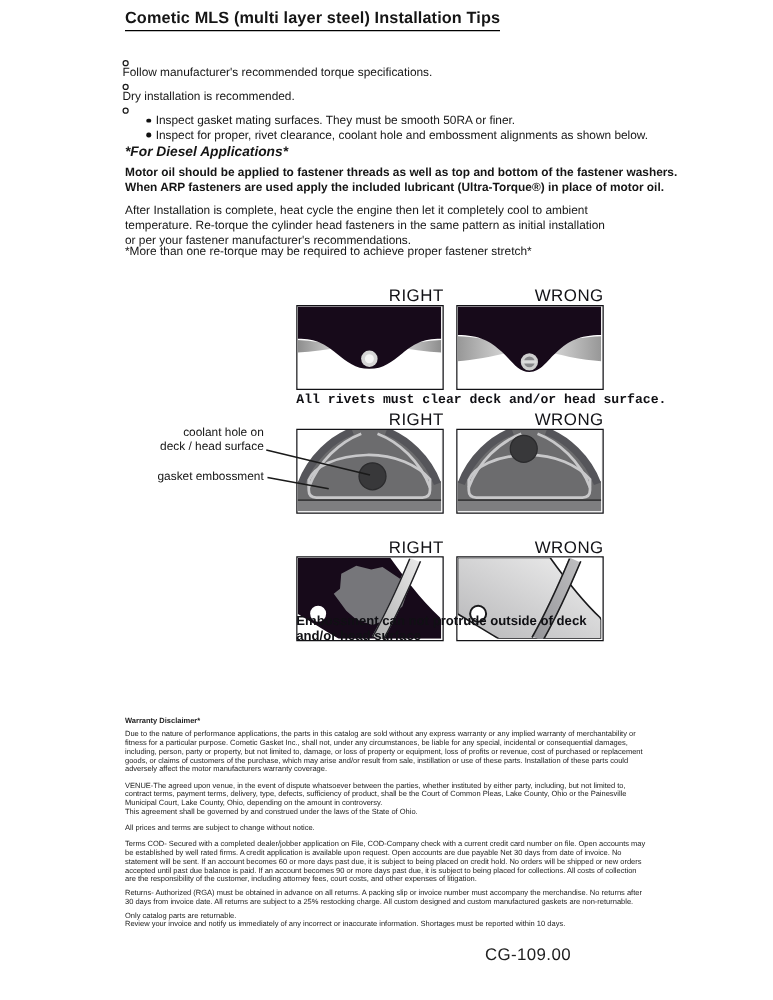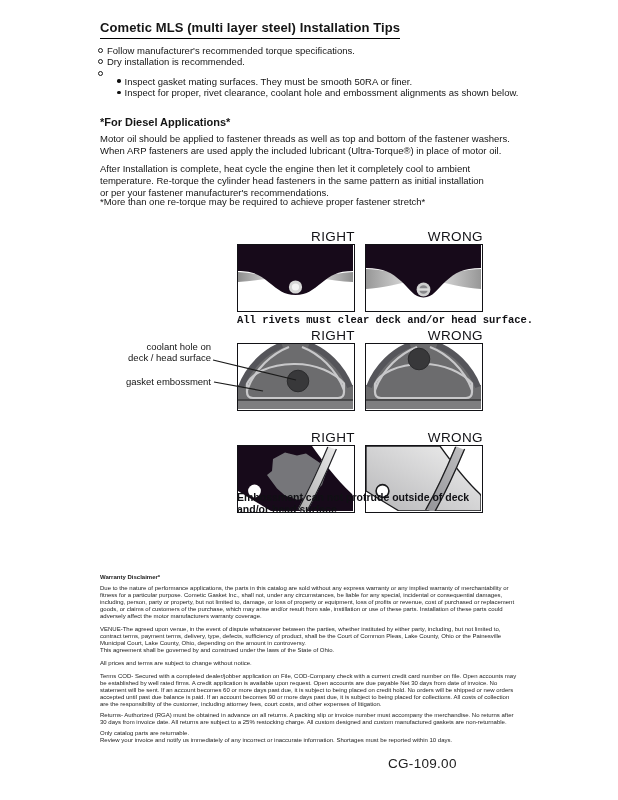--- a/index.html
+++ b/index.html
@@ -11,33 +11,33 @@
   }
   *{margin:0;padding:0;box-sizing:border-box;}
   html,body{background:#e8e8e8;}
   .page{
     position:relative;width:618px;height:800px;background:#ffffff;
     font-family:"Liberation Sans",sans-serif;color:var(--text-ink);
     margin:0 auto;overflow:hidden;
   }
   .abs{position:absolute;}
   .doc-title{
-    left:100px;top:20px;font-size:13px;font-weight:bold;
+    left:100px;top:6px;font-size:13px;font-weight:bold;
     border-bottom:1.5px solid #000;padding-bottom:3px;letter-spacing:.1px;
   }
   .bullets{left:98px;top:45px;width:470px;font-size:9.5px;line-height:11.4px;}
-  .b-row{display:flex;align-items:flex-start;}
+  .b-row{display:flex;align-items:flex-start;flex-direction:column;}
   .b-mark{width:5px;height:5px;border:1px solid #1a1a1a;border-radius:50%;
     flex:0 0 auto;margin:2.8px 4px 0 0;}
   .sb-row{display:flex;align-items:flex-start;padding-left:19px;text-align:right;}
   .sb-mark{width:3.5px;height:3.5px;background:#111;border-radius:50%;
     flex:0 0 auto;margin:3.6px 4px 0 0;}
-  .section-head{left:100px;top:116px;font-size:11px;font-weight:bold;}
+  .section-head{left:100px;top:116px;font-size:11px;font-weight:bold;font-style:italic;}
   .para{left:100px;width:460px;font-size:9.5px;line-height:12px;white-space:pre-line;}
-  .para1{top:133px;} .para2{top:163px;} .para-note{top:196px;}
+  .para1{top:133px;font-weight:bold;} .para2{top:163px;} .para-note{top:196px;}
 
   .dg-label{width:118px;text-align:right;font-size:13.5px;letter-spacing:.4px;color:#121216;}
   .dg-box{width:118px;height:68px;border:1.6px solid #121216;background:#fff;overflow:hidden;}
   .dg-box svg{display:block;}
   .dg-caption{font-size:10.5px;font-weight:bold;line-height:11.5px;color:#101014;}
   .anno{right:407px;text-align:right;font-size:9.5px;line-height:11px;color:#131313;}
   #leader-overlay{left:0;top:0;pointer-events:none;z-index:6;}
 
   .legal{left:100px;top:574px;width:432px;font-size:6px;line-height:7px;color:#1c1c1c;}
   .legal h4{font-size:6px;margin:0 0 4px 0;}

